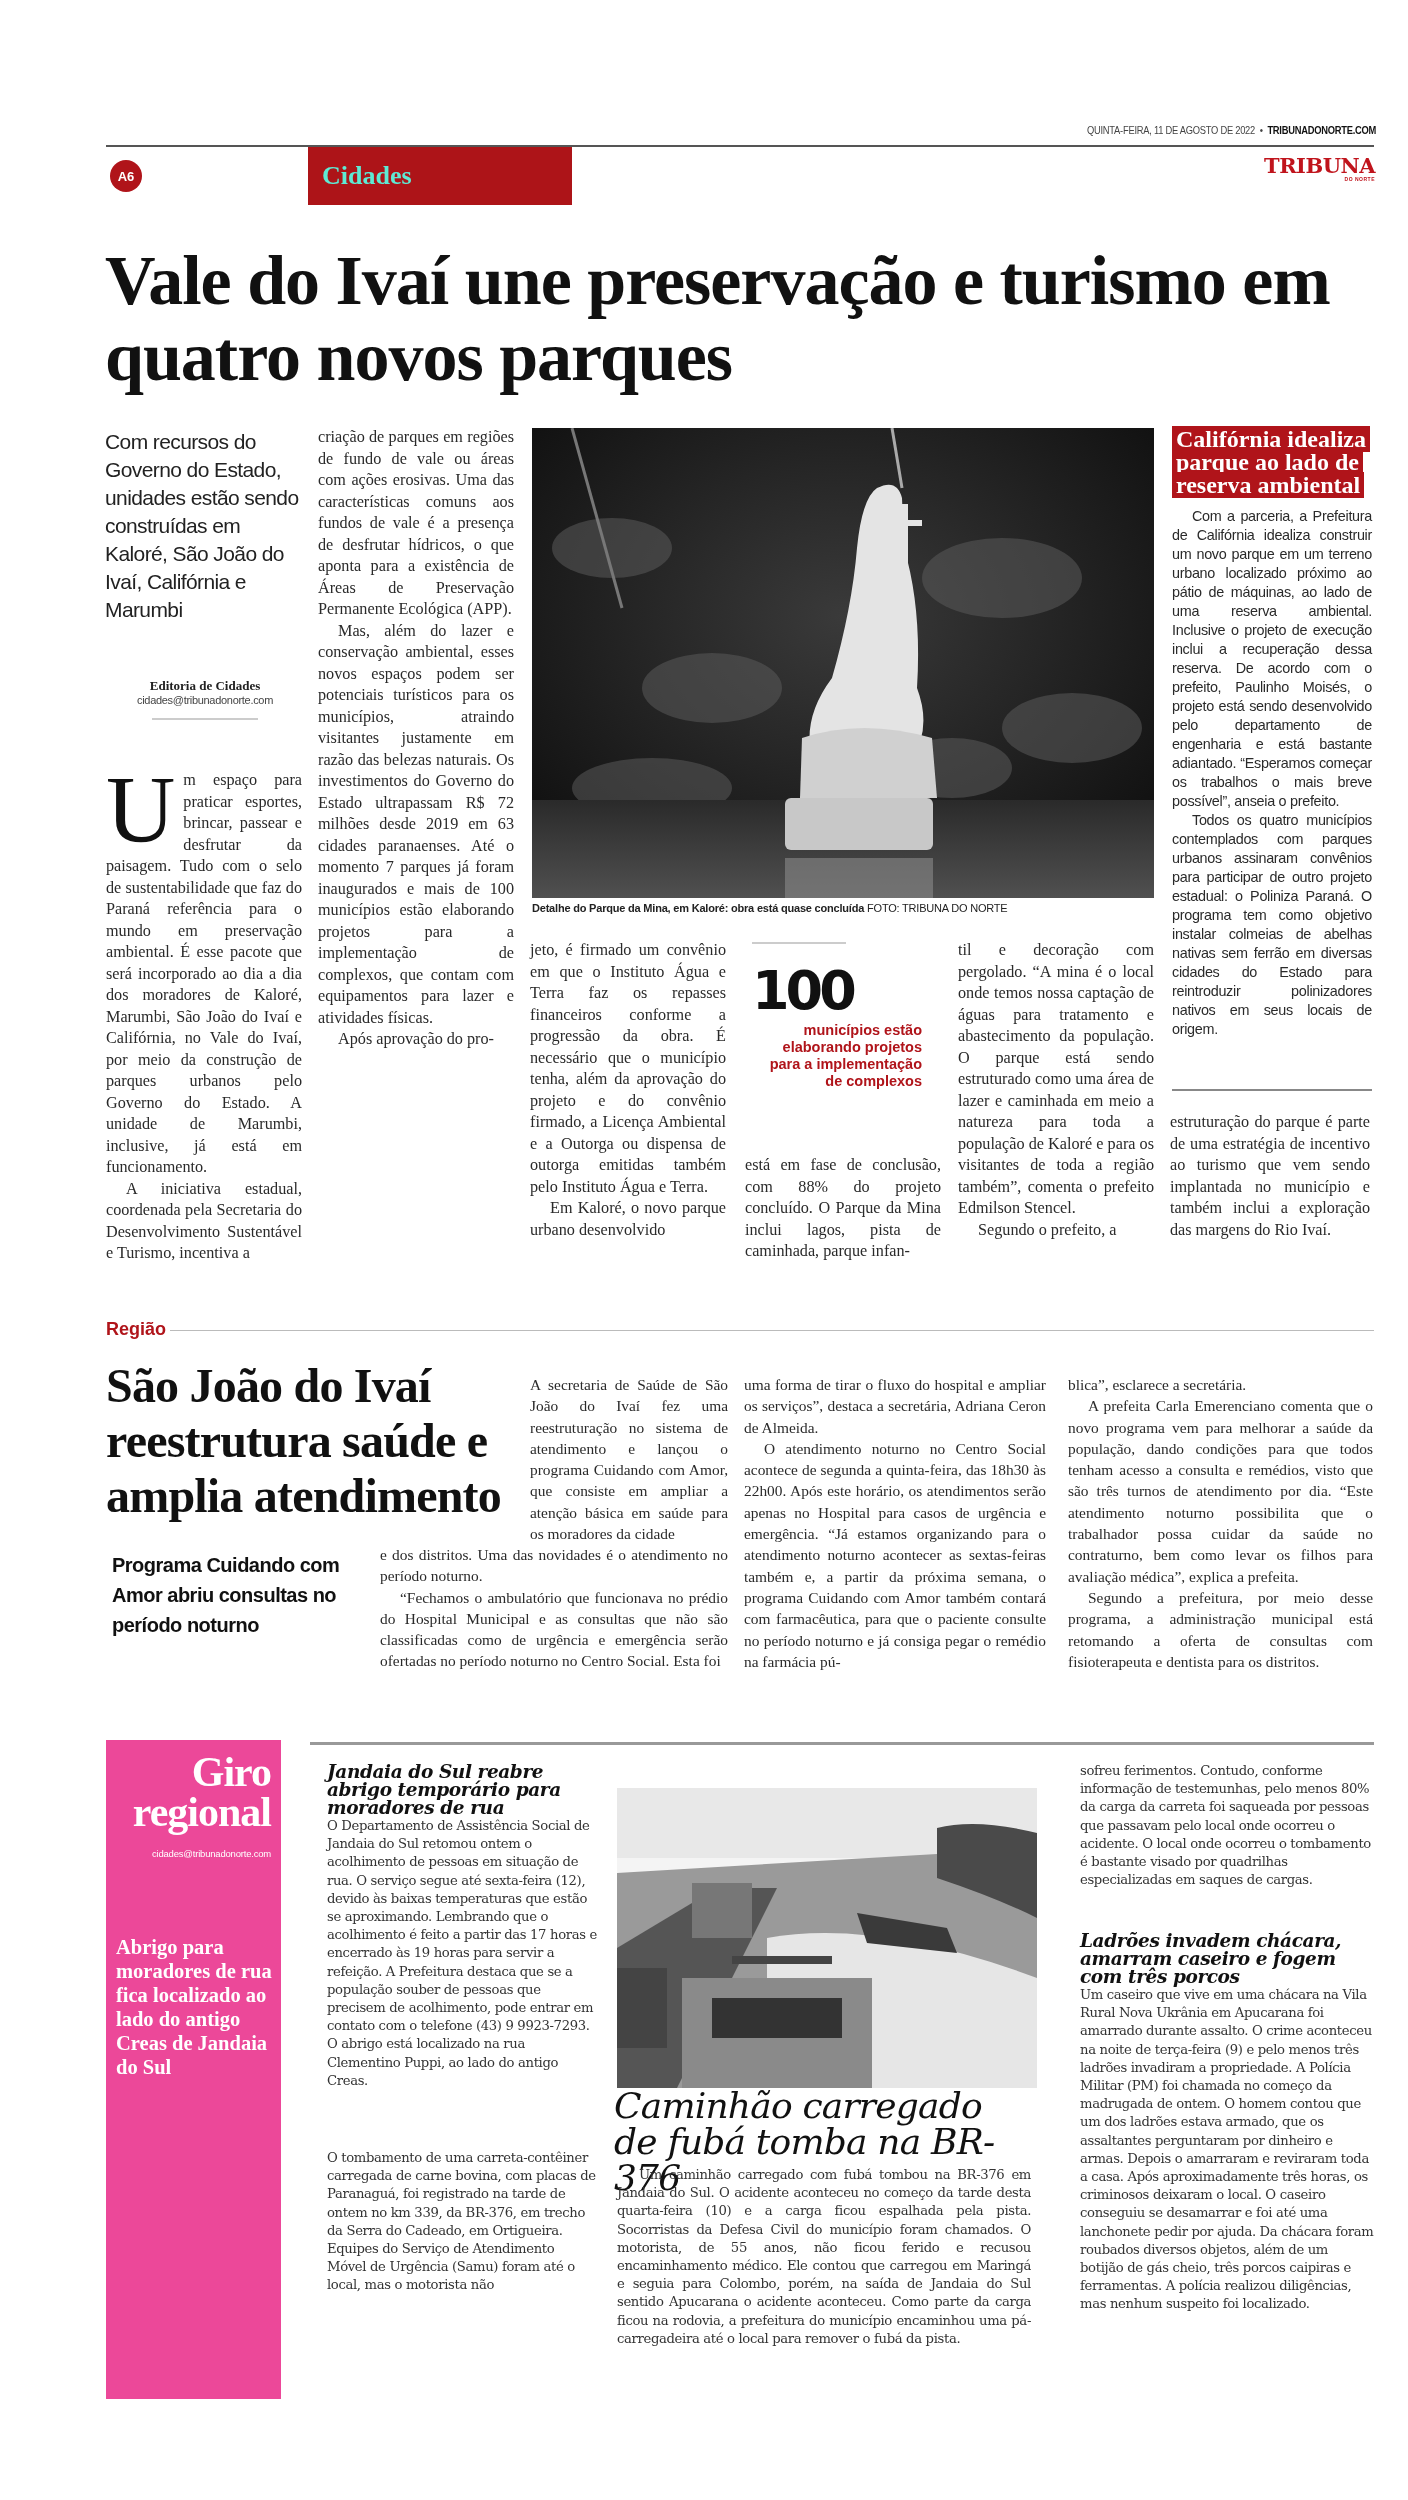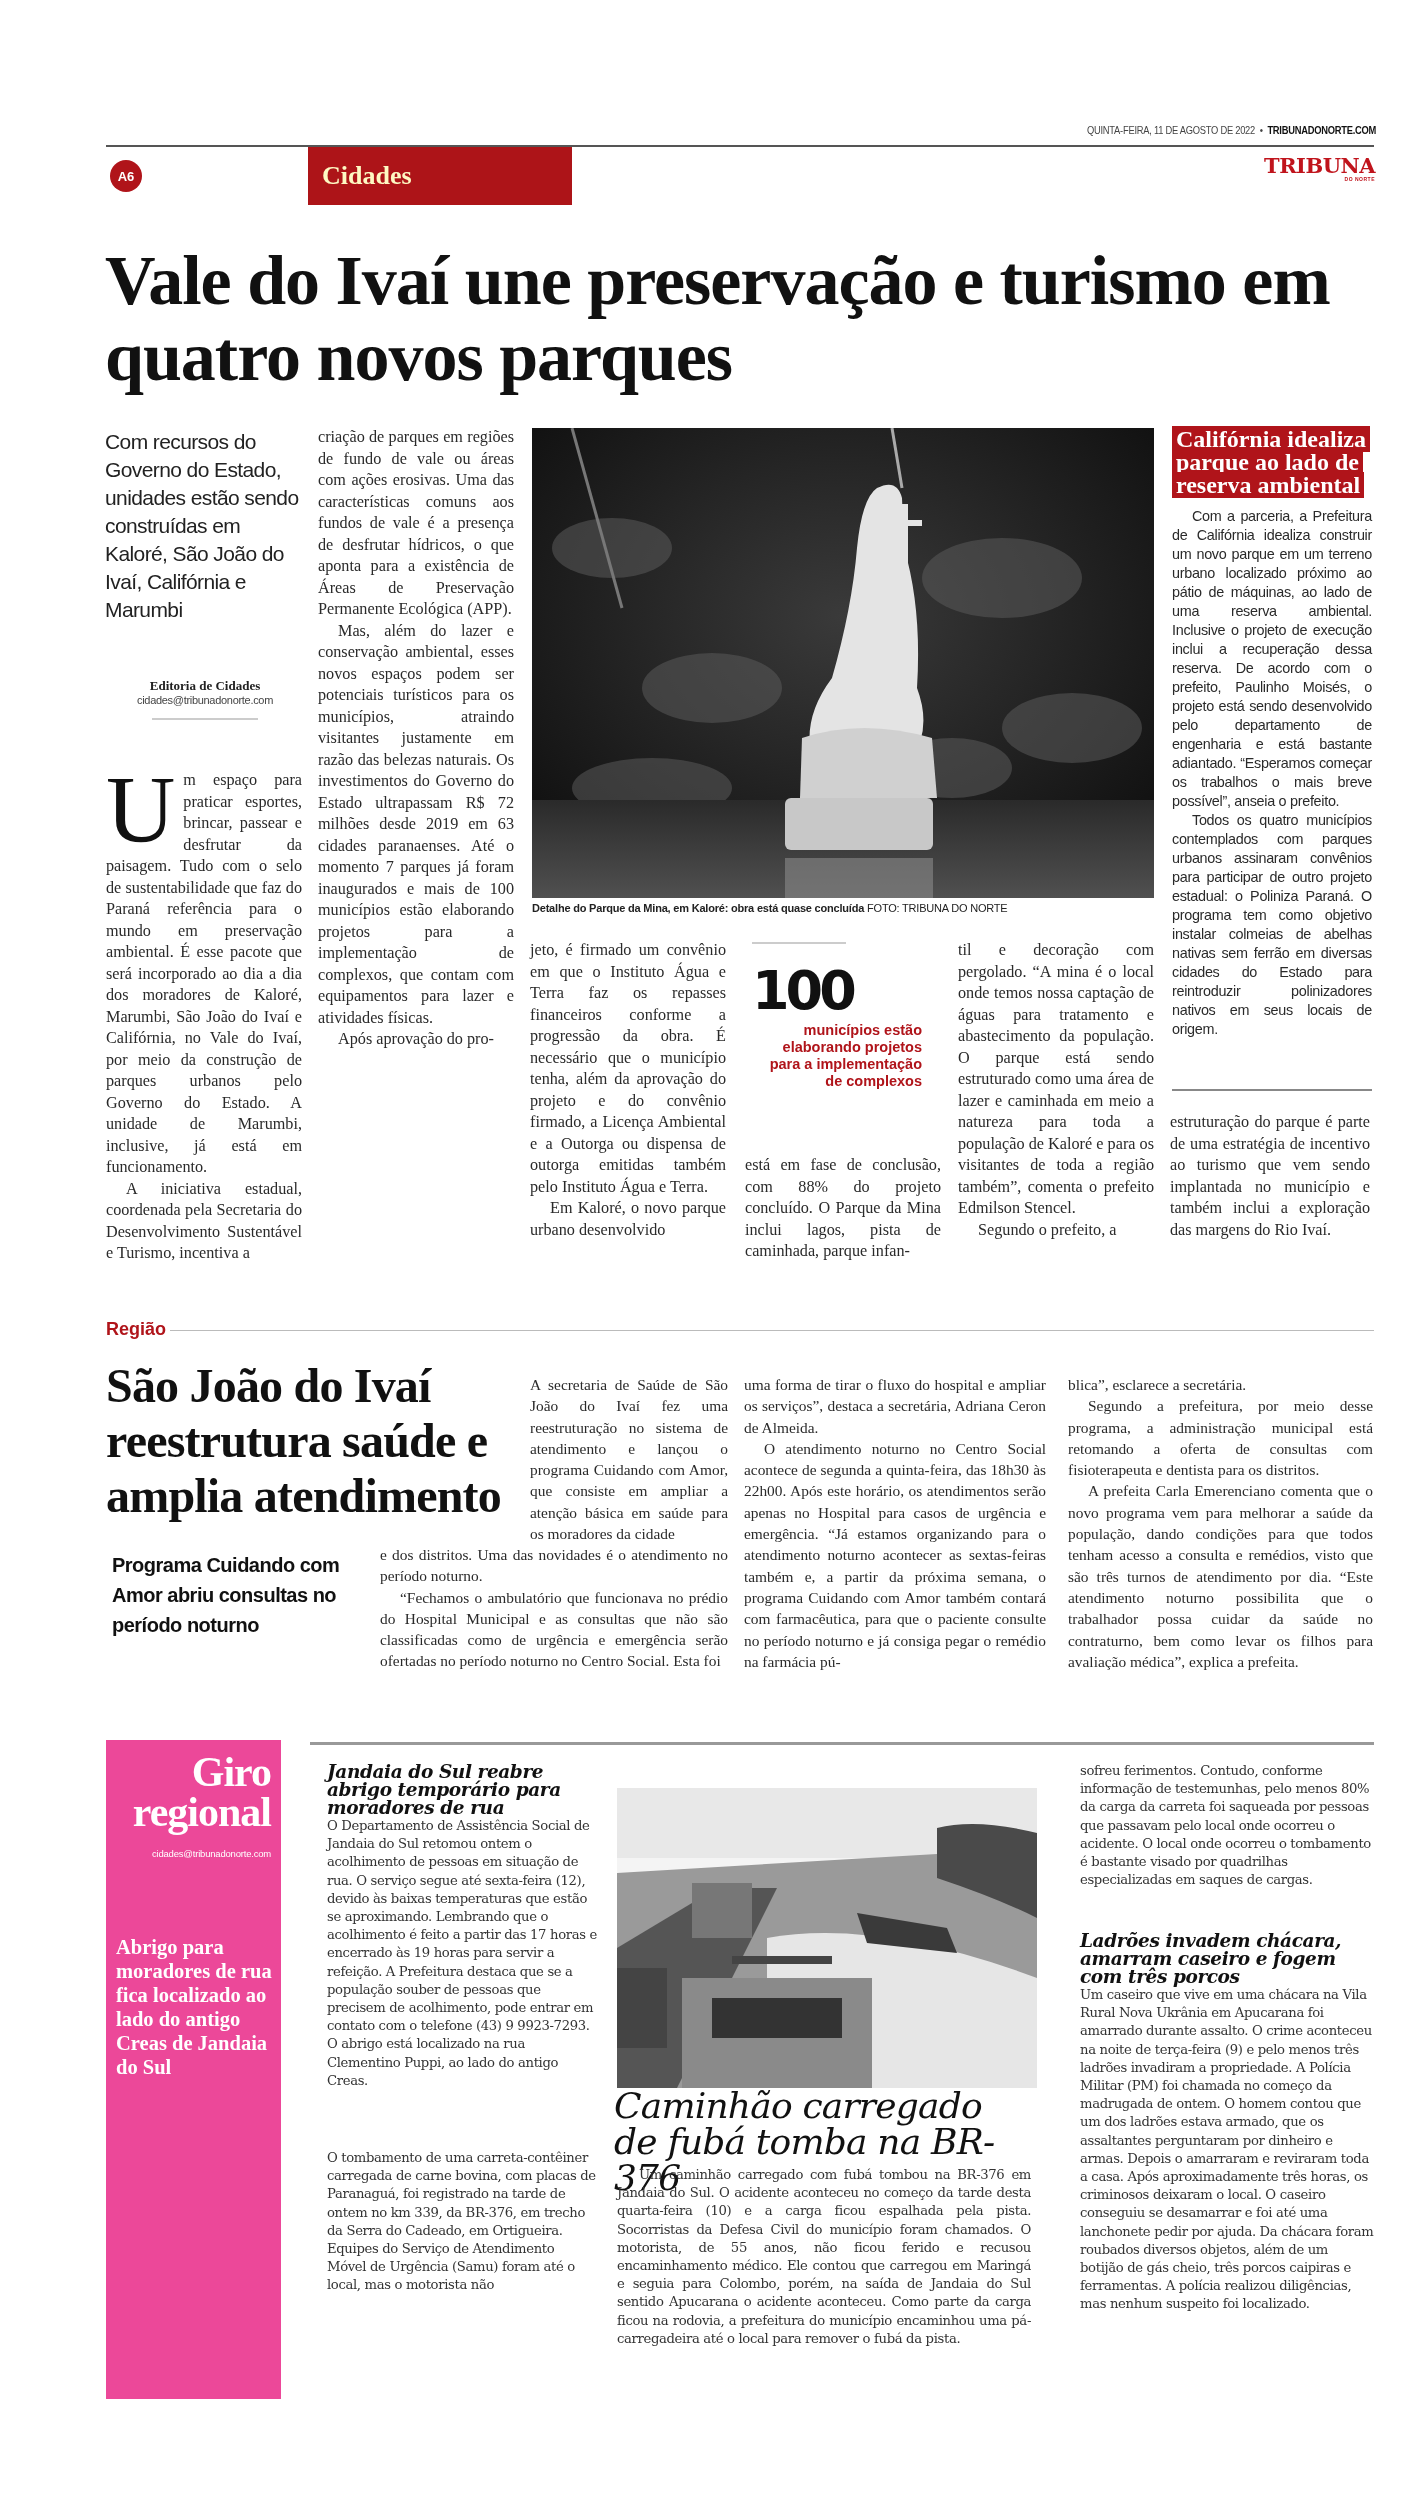--- a/index.html
+++ b/index.html
@@ -5,21 +5,21 @@
   * { box-sizing: border-box; margin: 0; padding: 0; }
   html, body { width: 1408px; height: 2500px; background: #ffffff; overflow: hidden; }
   body { position: relative; font-family: "Liberation Serif", serif; color: #222; }
   .abs { position: absolute; }
 
   
   .dateline { top: 124px; right: 32px; font-family: "Liberation Sans", sans-serif; font-size: 11px; color: #444; letter-spacing: -0.3px; transform: scaleX(0.85); transform-origin: right center; }
   .dateline b { color: #111; }
   .topline { top: 145px; left: 106px; width: 1268px; height: 2px; background: #555; }
   .page-badge { top: 160px; left: 110px; width: 32px; height: 32px; border-radius: 50%; background: #b0141a; color: #fff; font-family: "Liberation Sans", sans-serif; font-size: 13px; font-weight: bold; display: flex; align-items: center; justify-content: center; }
-  .section-tab { top: 147px; left: 308px; width: 264px; height: 58px; background: #ad1418; color: #fef9c3; font-family: "Liberation Serif", serif; font-weight: bold; font-size: 26px; padding: 14px 0 0 14px; }
+  .section-tab { top: 147px; left: 308px; width: 264px; height: 58px; background: #ad1418; color: #5eead4; font-family: "Liberation Serif", serif; font-weight: bold; font-size: 26px; padding: 14px 0 0 14px; }
   .logo { top: 156px; right: 33px; text-align: right; color: #c0141c; }
   .logo .big { font-family: "DejaVu Serif", serif; font-weight: bold; font-size: 21px; letter-spacing: -0.5px; line-height: 20px; }
   .logo .small { font-family: "Liberation Sans", sans-serif; font-size: 5px; font-weight: bold; letter-spacing: 0.5px; }
 
   .main-headline { top: 243px; left: 105px; width: 1250px; font-family: "Liberation Serif", serif; font-weight: bold; font-size: 70px; line-height: 76px; color: #111; letter-spacing: -1px; }
 
   .lede { top: 428px; left: 105px; width: 200px; font-family: "Liberation Sans", sans-serif; font-size: 21px; line-height: 28px; color: #222; letter-spacing: -0.6px; }
   .byline { top: 678px; left: 110px; width: 190px; text-align: center; }
   .byline .name { font-family: "Liberation Serif", serif; font-weight: bold; font-size: 13px; color: #222; }
   .byline .mail { font-family: "Liberation Sans", sans-serif; font-size: 11px; color: #444; letter-spacing: -0.3px; }
@@ -185,22 +185,22 @@
 <div class="abs col reg-col" style="top:1544px; left:380px; width:348px;">
   <p class="noind">e dos distritos. Uma das novidades é o atendimento no período noturno.</p>
   <p>“Fechamos o ambulatório que funcionava no prédio do Hospital Municipal e as consultas que não são classificadas como de urgência e emergência serão ofertadas no período noturno no Centro Social. Esta foi</p>
 </div>
 <div class="abs col reg-col" style="top:1374px; left:744px; width:302px;">
   <p class="noind">uma forma de tirar o fluxo do hospital e ampliar os serviços”, destaca a secretária, Adriana Ceron de Almeida.</p>
   <p>O atendimento noturno no Centro Social acontece de segunda a quinta-feira, das 18h30 às 22h00. Após este horário, os atendimentos serão apenas no Hospital para casos de urgência e emergência. “Já estamos organizando para o atendimento noturno acontecer as sextas-feiras também e, a partir da próxima semana, o programa Cuidando com Amor também contará com farmacêutica, para que o paciente consulte no período noturno e já consiga pegar o remédio na farmácia pú-</p>
 </div>
 <div class="abs col reg-col" style="top:1374px; left:1068px; width:305px;">
   <p class="noind">blica”, esclarece a secretária.</p>
+  <p>A prefeita Carla Emerenciano comenta que o novo programa vem para melhorar a saúde da população, dando condições para que todos tenham acesso a consulta e remédios, visto que são três turnos de atendimento por dia. “Este atendimento noturno possibilita que o trabalhador possa cuidar da saúde no contraturno, bem como levar os filhos para avaliação médica”, explica a prefeita.</p>
   <p>Segundo a prefeitura, por meio desse programa, a administração municipal está retomando a oferta de consultas com fisioterapeuta e dentista para os distritos.</p>
-  <p>A prefeita Carla Emerenciano comenta que o novo programa vem para melhorar a saúde da população, dando condições para que todos tenham acesso a consulta e remédios, visto que são três turnos de atendimento por dia. “Este atendimento noturno possibilita que o trabalhador possa cuidar da saúde no contraturno, bem como levar os filhos para avaliação médica”, explica a prefeita.</p>
 </div>
 
 <div class="abs giro-box">
   <div class="giro-title">
     <div>Giro</div>
     <div>regional</div>
   </div>
   <div class="giro-mail">cidades@tribunadonorte.com</div>
   <div class="giro-sub">Abrigo para moradores de rua fica localizado ao lado do antigo Creas de Jandaia do Sul</div>
 </div>

